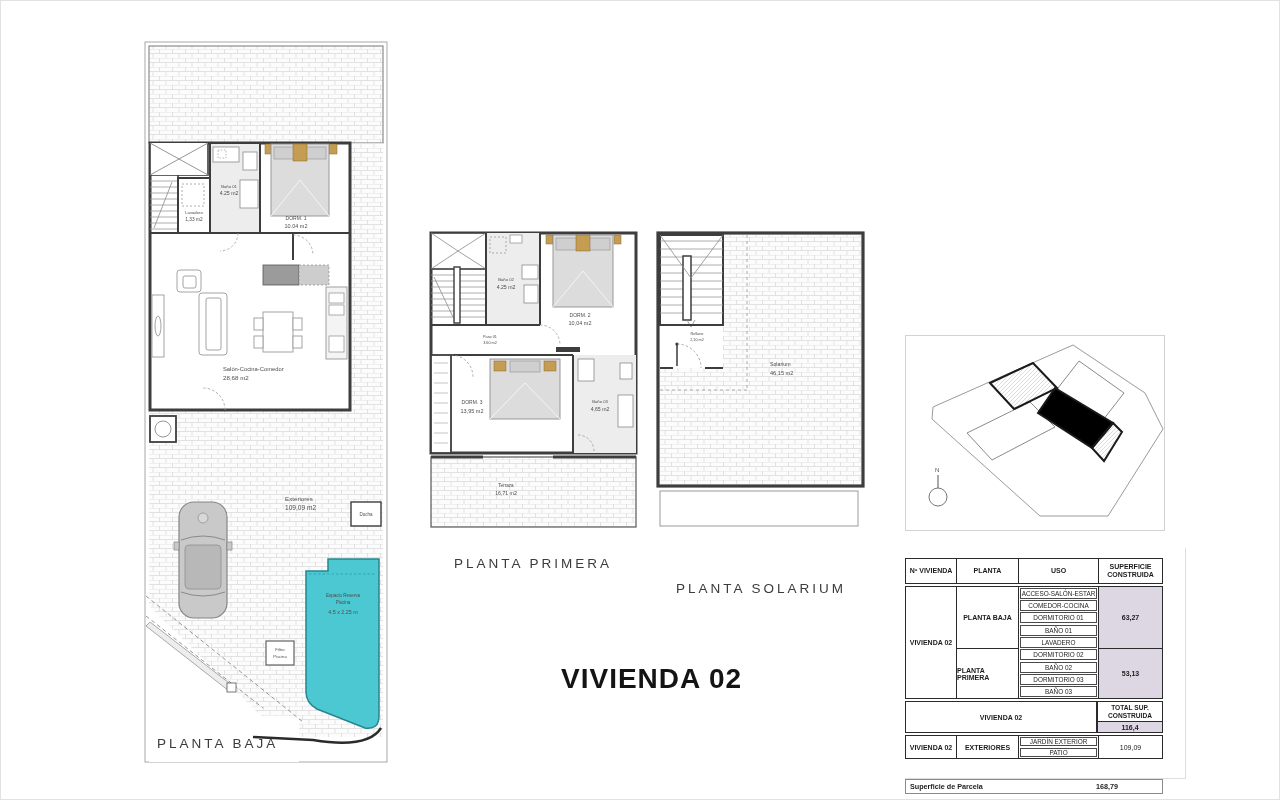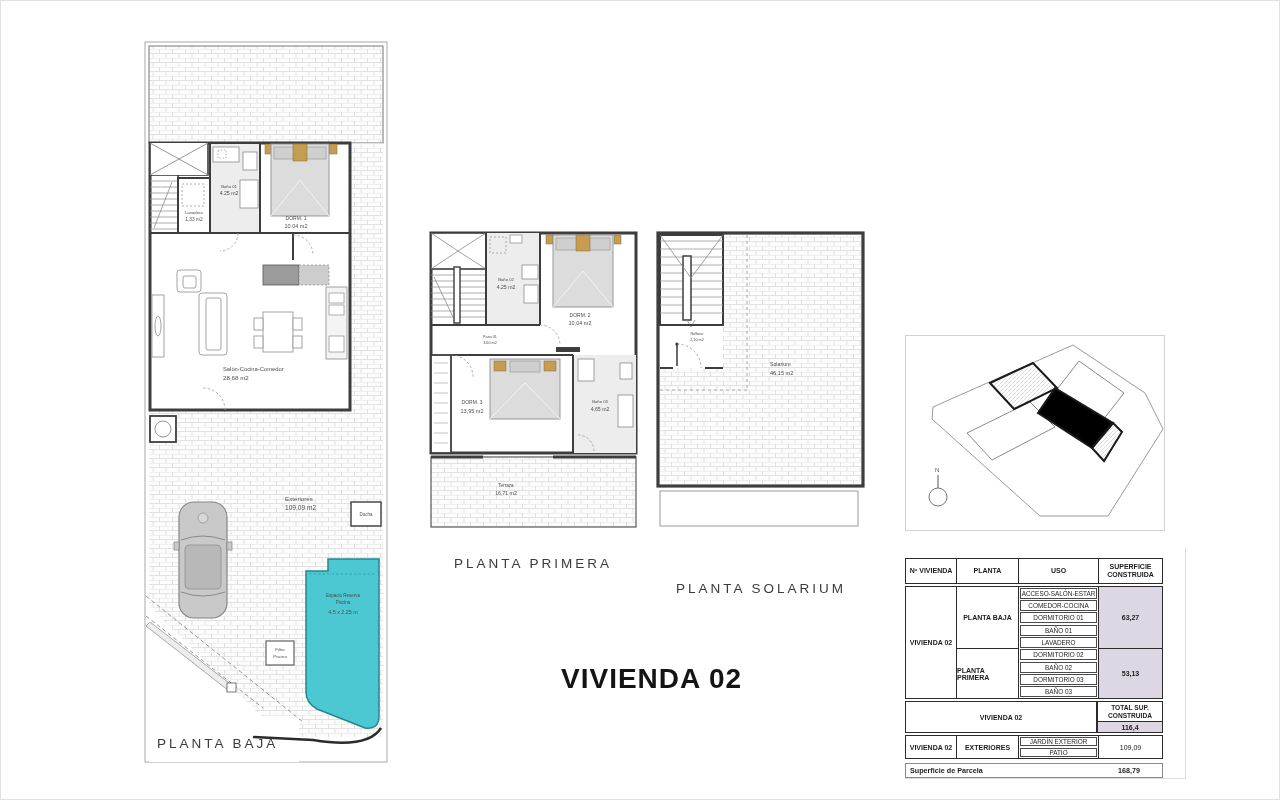--- a/index.html
+++ b/index.html
@@ -28,23 +28,23 @@
   .sup2{flex:4;display:flex;align-items:center;justify-content:center;font-weight:bold;}
   .pb{flex:5;display:flex;align-items:center;justify-content:center;font-weight:bold;border-bottom:1.2px solid #2b2b2b;}
   .pp{flex:4;display:flex;align-items:center;justify-content:center;font-weight:bold;}
   .totrow{margin-top:2px;display:flex;height:32px;}
   .totleft{width:192px;border:1.5px solid #2b2b2b;display:flex;align-items:center;justify-content:center;font-weight:bold;}
   .totright{flex:1;display:flex;flex-direction:column;}
   .tothdr{height:21px;border:1.5px solid #2b2b2b;display:flex;align-items:center;justify-content:center;
           text-align:center;font-weight:bold;line-height:1.1;font-size:6.6px;}
   .totval{flex:1;border:1.5px solid #2b2b2b;border-top:none;background:#ddd6e3;display:flex;align-items:center;justify-content:center;font-weight:bold;}
   .extblk{height:24px;}
-  .parc{margin-top:4px;height:15px;border:1px solid #8a8a8a;display:flex;align-items:center;font-weight:bold;font-size:7.2px;}
+  .parc{margin-top:20px;height:15px;border:1px solid #8a8a8a;display:flex;align-items:center;font-weight:bold;font-size:7.2px;}
   .parc .pl{padding-left:4px;flex:1;}
-  .parc .pv{width:66px;text-align:center;}
+  .parc .pv{width:66px;}
   .frameline{position:absolute;background:#ddd;}
 </style>
 </head>
 <body>
 
 <div id="sheet">
 
   <svg class="abs" style="left:143px;top:40px" width="247" height="727" viewBox="0 0 247 727">
     <defs>
       <pattern id="brickA" width="13" height="9" patternUnits="userSpaceOnUse">

